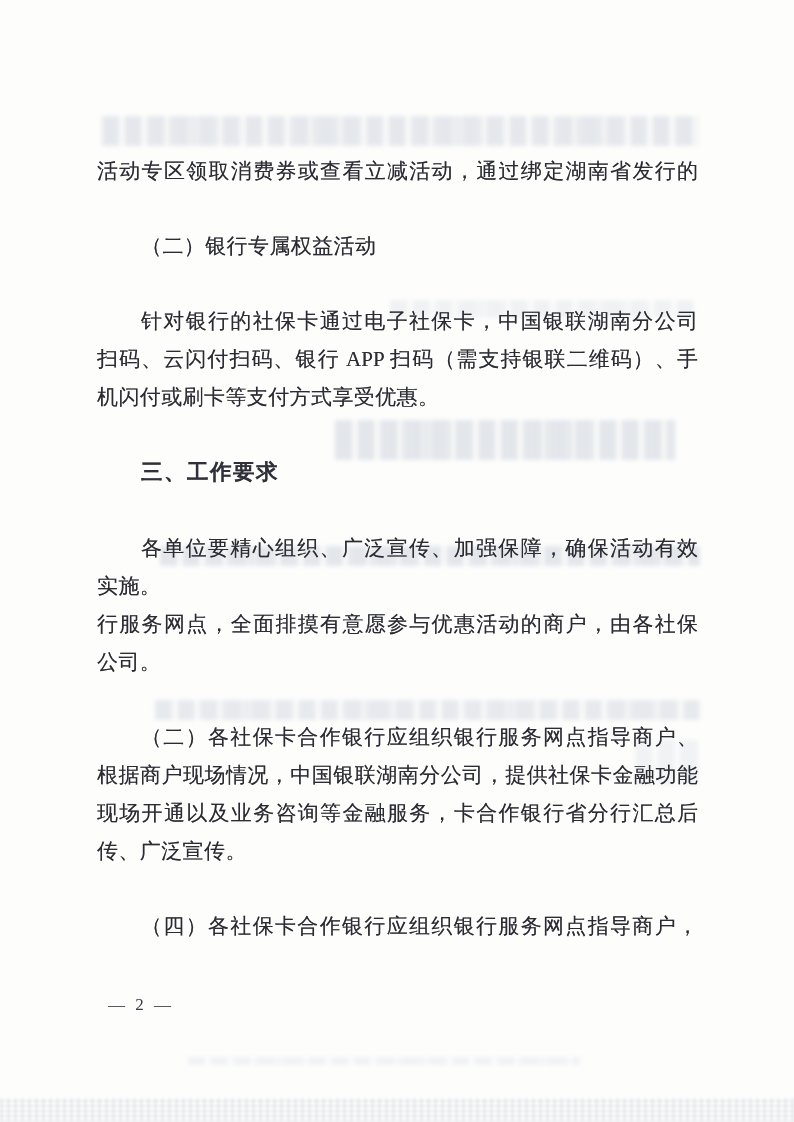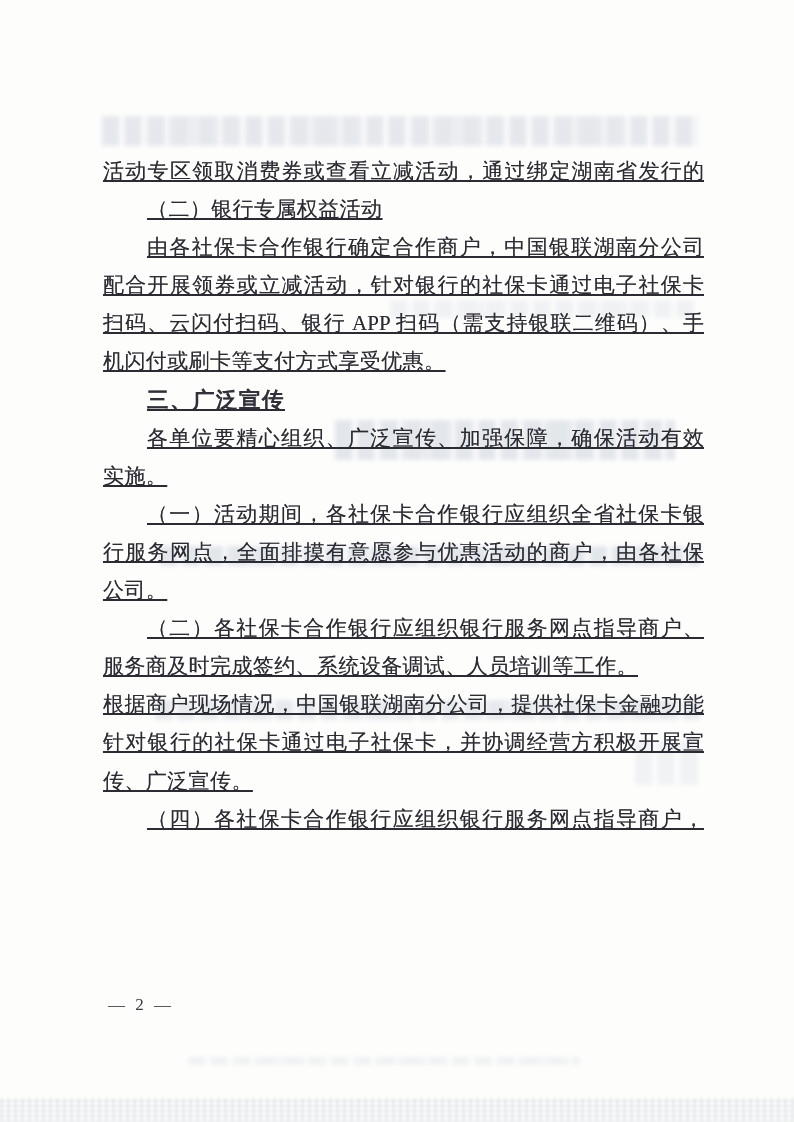--- a/index.html
+++ b/index.html
@@ -14,42 +14,42 @@
     position: relative;
     width: 794px;
     height: 1122px;
     background: #fdfdfc;
     font-family: "Liberation Serif", "DejaVu Serif", serif;
     color: #2b2b33;
   }
   
   .body-text {
     position: absolute;
-    left: 103px;
+    left: 97px;
     top: 152px;
     width: 601px;
     font-size: 21px;
     line-height: 38.1px;
     color: #2b2b33;
     text-shadow: 0 0 0.5px rgba(43, 43, 51, 0.55);
-    text-decoration: underline;
   }
   .line {
     height: 38.1px;
     overflow: hidden;
     letter-spacing: 0.4px;
     white-space: normal;
   }
   .line.justify {
     text-align: justify;
     text-align-last: justify;
     letter-spacing: 0;
   }
   .line.indent {
     text-indent: 44px;
+    margin-top: 37px;
   }
   .line.heading {
     font-family: "Liberation Sans", "DejaVu Sans", sans-serif;
     font-weight: bold;
     font-size: 21.5px;
     letter-spacing: 1.5px;
     color: #30303a;
   }
   
   .page-number {
@@ -100,33 +100,30 @@
   <div class="bleed bleed-b"></div>
   <div class="bleed bleed-c"></div>
   <div class="bleed bleed-d"></div>
   <div class="bleed bleed-e"></div>
   <div class="bleed bleed-strip"></div>
   <div class="noise-bottom"></div>
 
   <main class="body-text">
     <div class="line justify">活动专区领取消费券或查看立减活动，通过绑定湖南省发行的</div>
     <div class="line indent">（二）银行专属权益活动</div>
-    <div class="line justify indent">由各社保卡合作银行确定合作商户，中国银联湖南分公司</div>
-    <div class="line justify">配合开展领券或立减活动，针对银行的社保卡通过电子社保卡</div>
+    <div class="line justify indent">针对银行的社保卡通过电子社保卡，中国银联湖南分公司</div>
     <div class="line justify">扫码、云闪付扫码、银行 APP 扫码（需支持银联二维码）、手</div>
     <div class="line">机闪付或刷卡等支付方式享受优惠。</div>
-    <div class="line heading indent">三、广泛宣传</div>
+    <div class="line heading indent">三、工作要求</div>
     <div class="line justify indent">各单位要精心组织、广泛宣传、加强保障，确保活动有效</div>
     <div class="line">实施。</div>
-    <div class="line justify indent">（一）活动期间，各社保卡合作银行应组织全省社保卡银</div>
     <div class="line justify">行服务网点，全面排摸有意愿参与优惠活动的商户，由各社保</div>
     <div class="line">公司。</div>
     <div class="line justify indent">（二）各社保卡合作银行应组织银行服务网点指导商户、</div>
-    <div class="line">服务商及时完成签约、系统设备调试、人员培训等工作。</div>
     <div class="line justify">根据商户现场情况，中国银联湖南分公司，提供社保卡金融功能</div>
-    <div class="line justify">针对银行的社保卡通过电子社保卡，并协调经营方积极开展宣</div>
+    <div class="line justify">现场开通以及业务咨询等金融服务，卡合作银行省分行汇总后</div>
     <div class="line">传、广泛宣传。</div>
     <div class="line justify indent">（四）各社保卡合作银行应组织银行服务网点指导商户，</div>
   </main>
 
   <div class="page-number">— 2 —</div>
 
 </div>
 
 </body></html>

